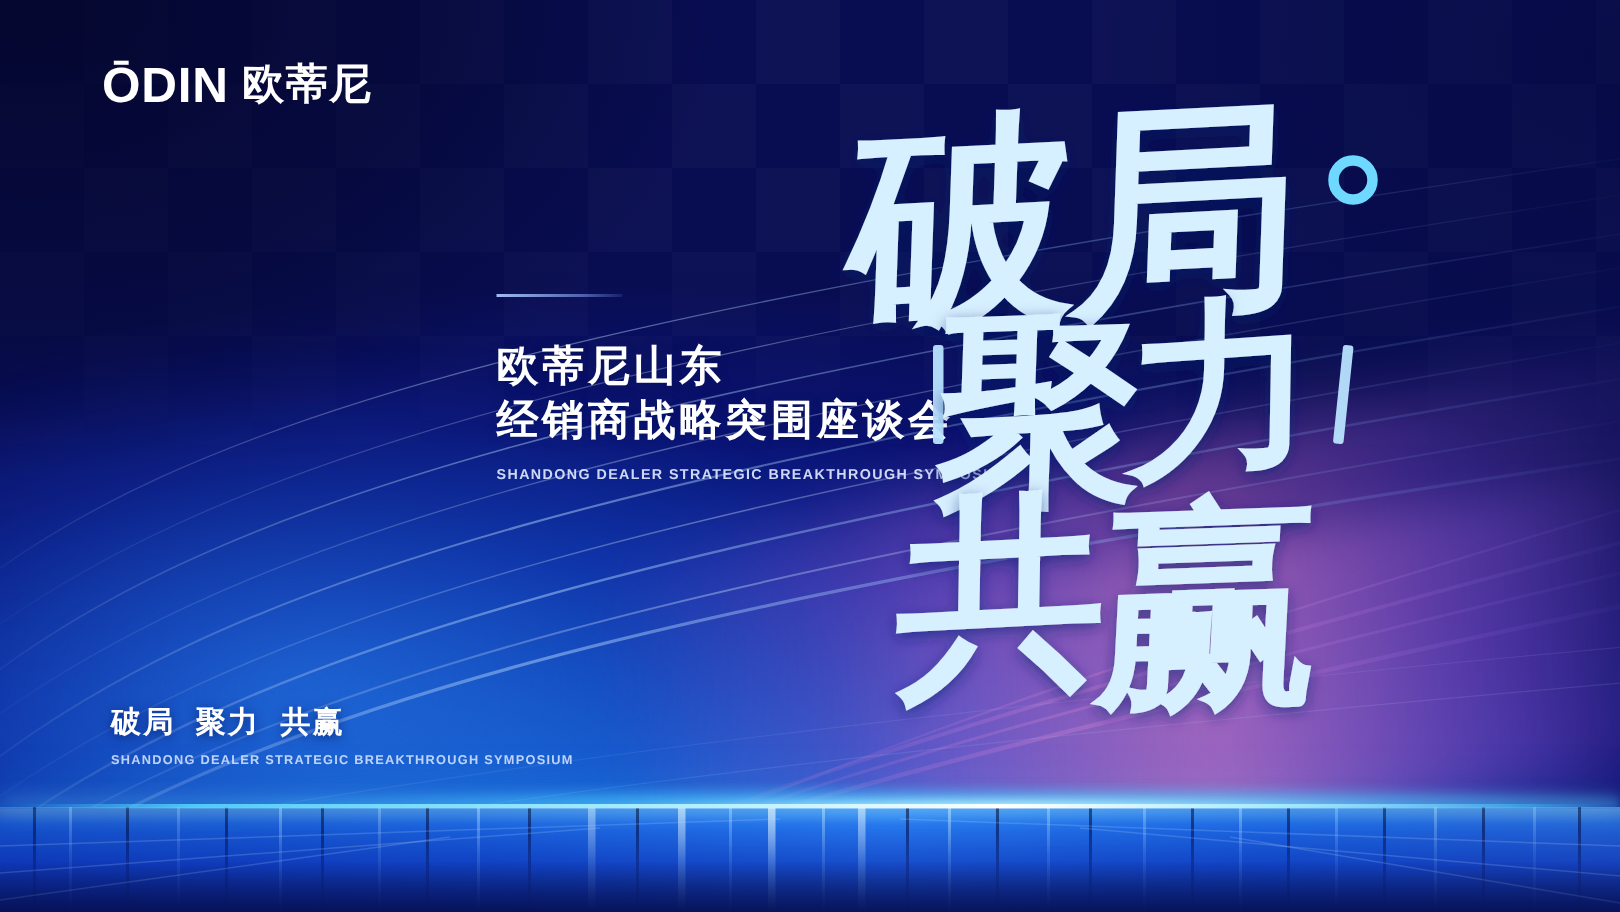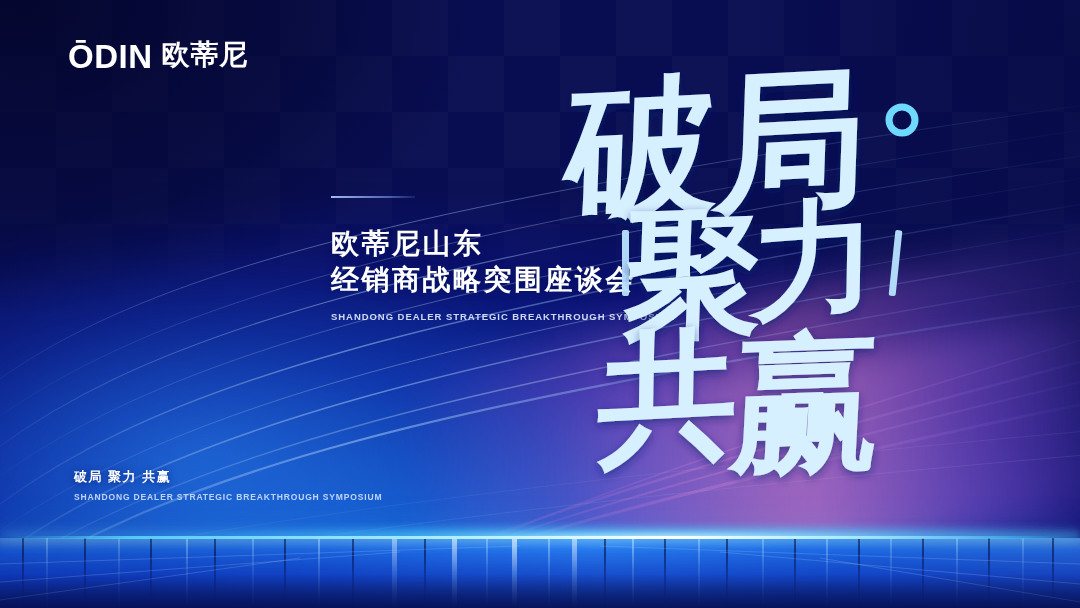--- a/index.html
+++ b/index.html
@@ -112,21 +112,21 @@
     color:#ffffff;
     white-space:nowrap;
   }
   .logo-mark {
     position:relative;
     font-size:33px; font-weight:700; letter-spacing:.5px; line-height:1;
     font-family:"Liberation Sans", sans-serif;
   }
   .logo-cn {
     font-size:28px; font-weight:700; letter-spacing:1px; line-height:1;
-    font-family:Liberation Mono, monospace;
+    font-family:Liberation Serif, serif;
   }
 
   
   .title-block { position:absolute; left:331px; top:196px; }
   .title-rule {
     width:84px; height:2px; margin-bottom:28px;
     background:linear-gradient(90deg, rgba(170,195,255,.95) 0%, rgba(130,160,240,.55) 70%, rgba(110,140,230,.15) 100%);
   }
   .title-cn {
     font-family:"DejaVu Sans", sans-serif;
@@ -147,22 +147,22 @@
   .hero svg { display:block; width:420px; height:420px; overflow:visible; }
   .hero-char {
     font-family:"DejaVu Sans", sans-serif;
     font-weight:700;
     fill:#d6f0ff;
   }
 
   
   .slogan { position:absolute; left:74px; top:468px; }
   .slogan-cn {
-    font-family:Liberation Sans, sans-serif;
-    font-size:13px; font-weight:700; letter-spacing:1.5px;
+    font-family:Liberation Mono, monospace;
+    font-size:20px; font-weight:700; letter-spacing:1.5px;
     color:#ffffff;
     text-shadow:0 1px 7px rgba(0,25,100,.65);
     white-space:nowrap;
   }
   .slogan-en {
     margin-top:6px;
     font-family:"Liberation Sans", sans-serif;
     font-size:8.5px; font-weight:700; letter-spacing:.85px;
     color:#cfe0ff; opacity:.90;
     white-space:nowrap;

